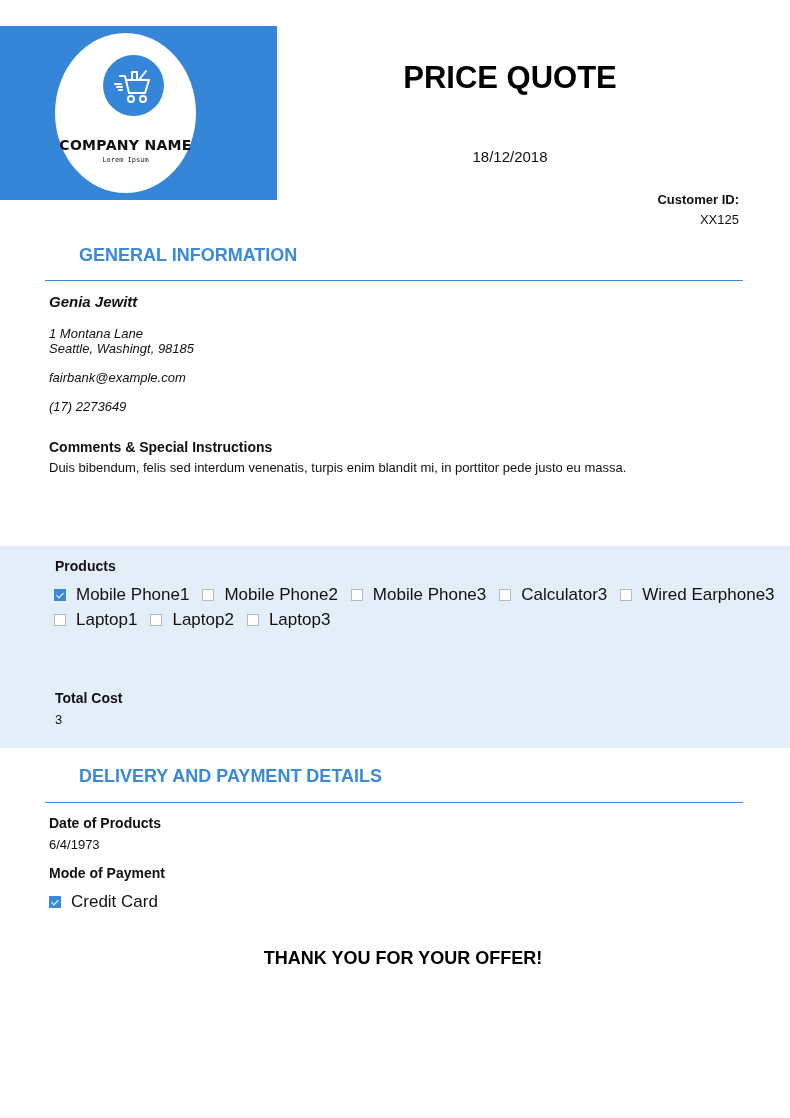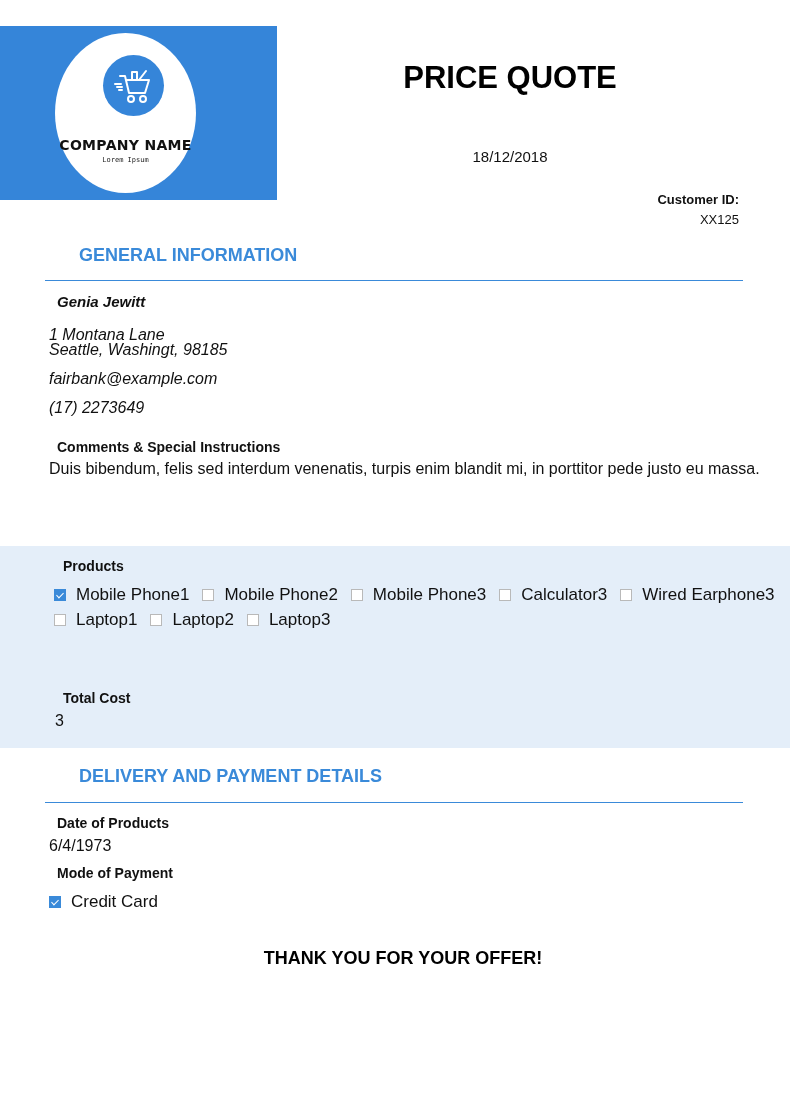--- a/index.html
+++ b/index.html
@@ -12,23 +12,23 @@
   .company-name { position: absolute; left: 0; top: 104px; width: 141px; text-align: center;
                   font-family: "DejaVu Sans", sans-serif; font-size: 14px; font-weight: bold; letter-spacing: 0.3px; color: #111; }
   .company-tag { position: absolute; left: 0; top: 123px; width: 141px; text-align: center;
                  font-family: "DejaVu Sans Mono", monospace; font-size: 7px; color: #222; }
   .doc-title { position: absolute; left: 300px; width: 420px; top: 60px; text-align: center; font-size: 31px; font-weight: bold; color: #000; }
   .doc-date { position: absolute; left: 300px; width: 420px; top: 148px; text-align: center; font-size: 15px; color: #111; }
   .cust-label { position: absolute; right: 51px; top: 192px; font-size: 13px; font-weight: bold; }
   .cust-value { position: absolute; right: 51px; top: 212px; font-size: 13px; margin-left: 29px; }
   .section-title { position: absolute; left: 49px; font-size: 18px; font-weight: bold; color: #3a8ad9; margin-left: 30px; }
   .section-rule { position: absolute; left: 45px; width: 698px; height: 1px; background: #3a8ad9; }
-  .txt { position: absolute; left: 49px; font-size: 16px; }
+  .txt { position: absolute; left: 49px; font-size: 13px; }
   .ital { font-style: italic; }
-  .bold { font-weight: bold; margin-left: 8px; }
+  .bold { font-weight: bold; }
   .products-band { position: absolute; left: 0; top: 546px; width: 790px; height: 202px; background: #e4eef9; }
   .row { position: absolute; left: 54px; display: flex; align-items: center; font-size: 17px; }
   .cb-item { display: flex; align-items: center; margin-right: 13px; }
   .cb { width: 12px; height: 12px; border: 1px solid #b9b9b9; background: #fff; box-sizing: border-box; margin-right: 10px; position: relative; }
   .cb.checked { background: #3a8ad9; border-color: #3a8ad9; }
   .cb.checked::after { content: ""; position: absolute; left: 3px; top: 1px; width: 3px; height: 6px;
                        border-right: 1.6px solid #fff; border-bottom: 1.6px solid #fff; transform: rotate(45deg); }
   .thanks { position: absolute; left: 0; width: 790px; top: 948px; text-align: center; font-size: 18px; font-weight: bold; color: #000; padding-left: 8px; }
 </style>
 </head>

